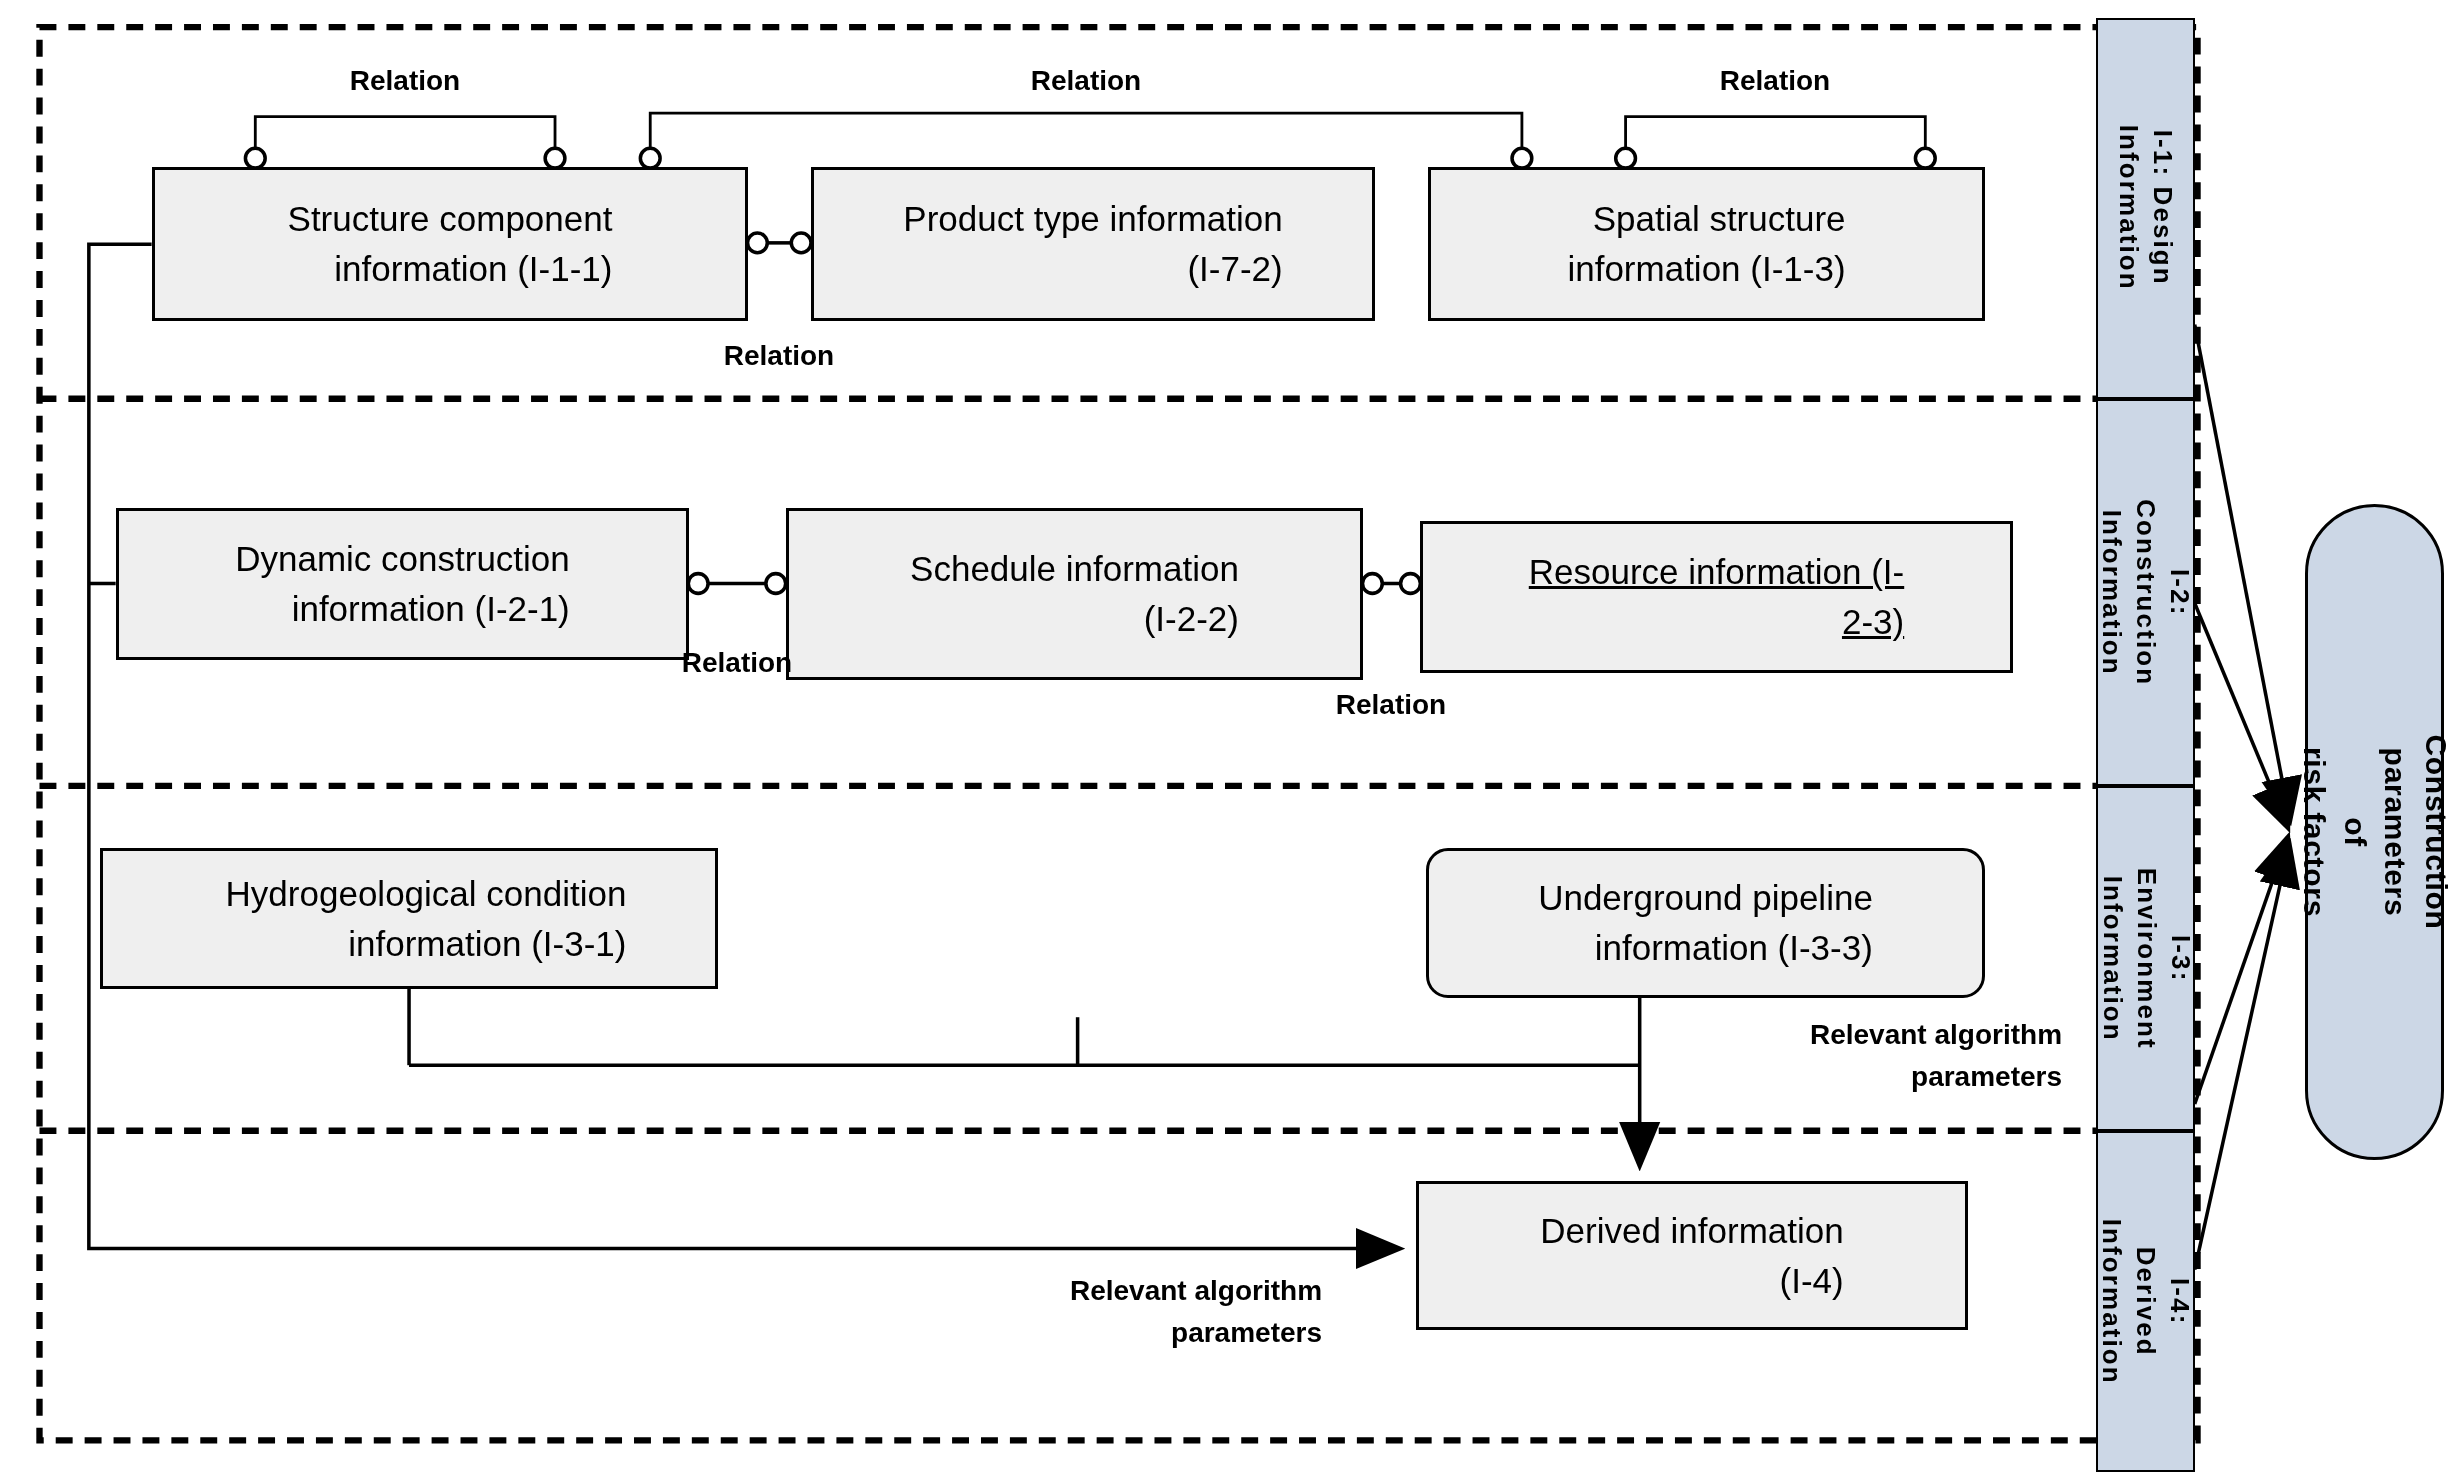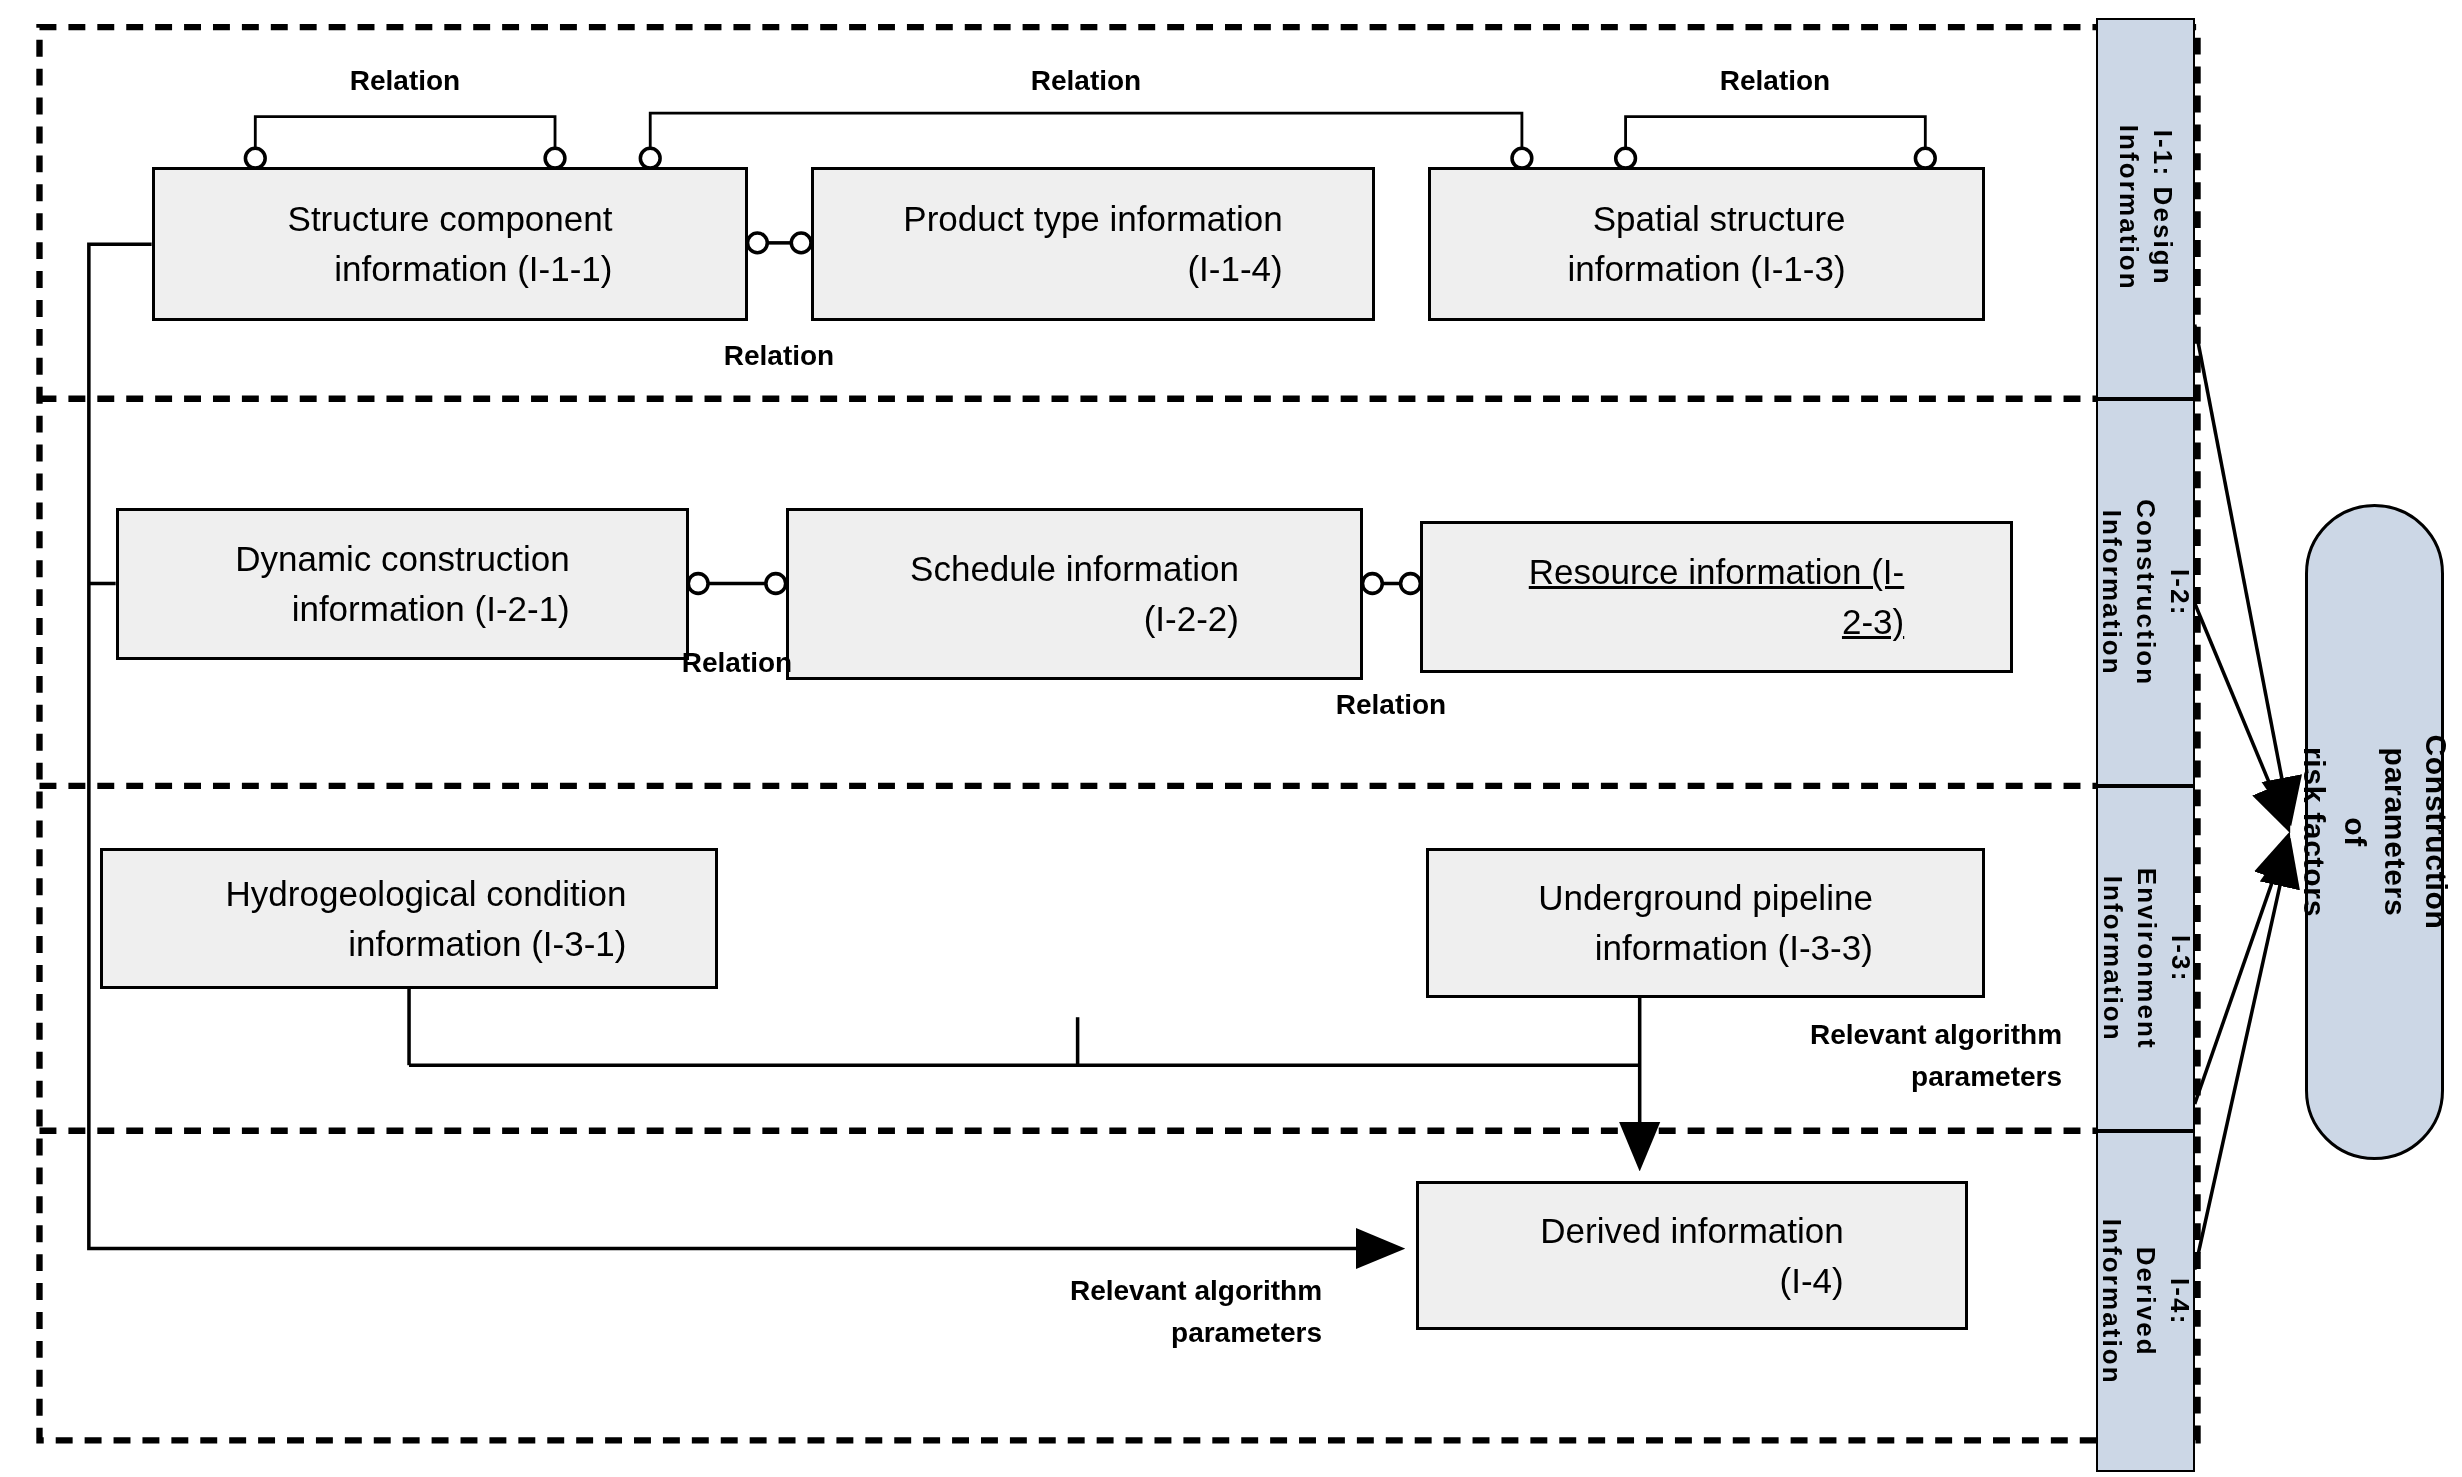--- a/index.html
+++ b/index.html
@@ -110,34 +110,34 @@
       <line x1="3112" y1="460" x2="3247" y2="1163" marker-end="url(#arr)"></line>
       <line x1="3112" y1="855" x2="3244" y2="1173" marker-end="url(#arr)"></line>
       <line x1="3112" y1="1565" x2="3244" y2="1187" marker-end="url(#arr)"></line>
       <line x1="3112" y1="1800" x2="3246" y2="1196" marker-end="url(#arr)"></line>
     </g>
   </svg>
 
   <div class="node" style="left:152px;top:167px;width:596px;height:154px;">Structure component
 information (I-1-1)</div>
   <div class="node" style="left:811px;top:167px;width:564px;height:154px;">Product type information
-(I-1-4)</div>
+(I-7-2)</div>
   <div class="node" style="left:1428px;top:167px;width:557px;height:154px;">Spatial structure
 information (I-1-3)</div>
 
   <div class="node" style="left:116px;top:508px;width:573px;height:152px;">Dynamic construction
 information (I-2-1)</div>
   <div class="node" style="left:786px;top:508px;width:577px;height:172px;">Schedule information
 (I-2-2)</div>
   <div class="node" style="left:1420px;top:521px;width:593px;height:152px;text-decoration:underline;">Resource information (I-
 2-3)</div>
 
   <div class="node" style="left:100px;top:848px;width:618px;height:141px;padding-left:34px;">Hydrogeological condition
 information (I-3-1)</div>
-  <div class="node" style="left:1426px;top:848px;width:559px;height:150px;">Underground pipeline
+  <div class="node" style="left:1426px;top:848px;width:559px;height:150px;border-radius:22px;">Underground pipeline
 information (I-3-3)</div>
 
   <div class="node" style="left:1416px;top:1181px;width:552px;height:149px;">Derived information
 (I-4)</div>
 
   <div class="lbl" style="left:405px;top:60px;">Relation</div>
   <div class="lbl" style="left:1086px;top:60px;">Relation</div>
   <div class="lbl" style="left:1775px;top:60px;">Relation</div>
   <div class="lbl" style="left:779px;top:335px;">Relation</div>
   <div class="lbl" style="left:737px;top:642px;">Relation</div>

